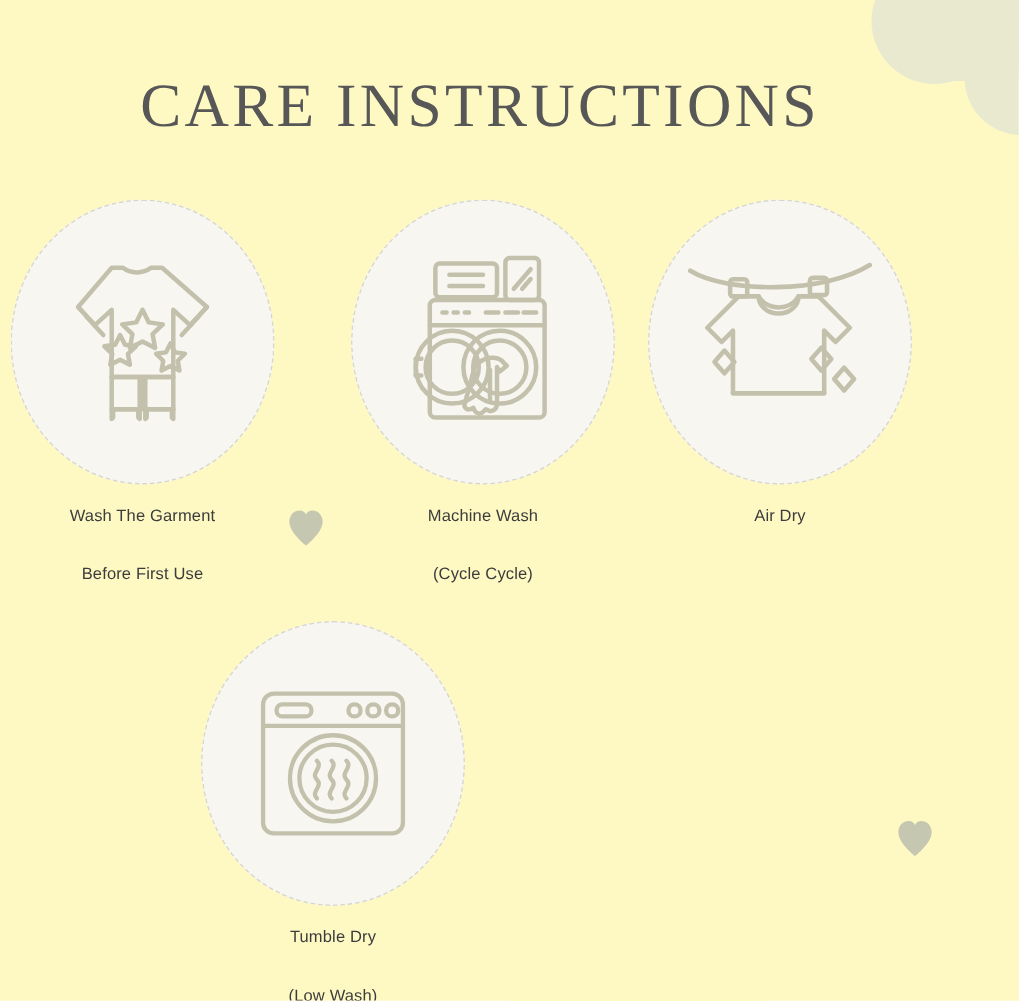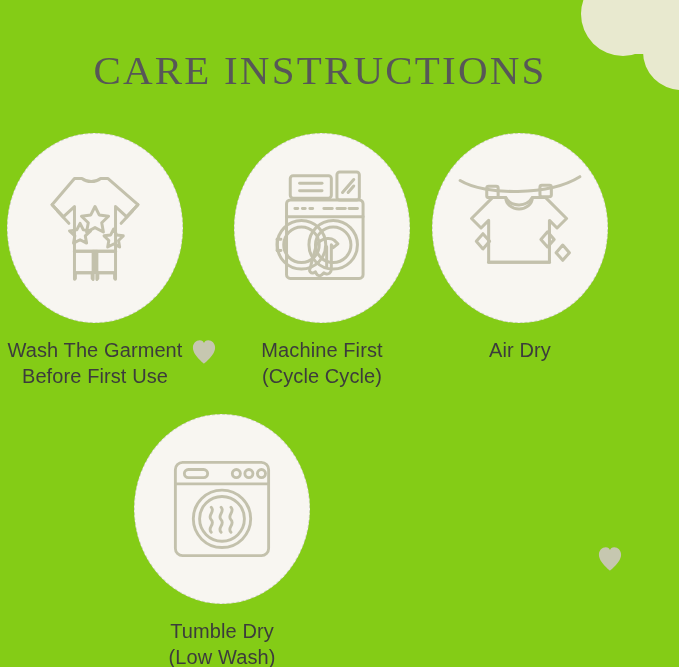--- a/index.html
+++ b/index.html
@@ -13,21 +13,21 @@
     background: #ffffff;
     font-family: "Liberation Sans", sans-serif;
     overflow: hidden;
     position: relative;
   }
 
   #page {
     position: relative;
     width: 679px;
     height: 667px;
-    background: #84cc16;
+    background: #fef9c3;
     overflow: hidden;
   }
 
   
   .corner-blob {
     position: absolute;
     top: -46px;
     right: -34px;
     width: 150px;
     height: 150px;
@@ -78,26 +78,26 @@
     align-items: center;
     justify-content: center;
   }
   .icon-circle svg {
     display: block;
   }
 
   .care-label {
     margin-top: 14px;
     font-family: "Liberation Sans", sans-serif;
-    font-size: 20px;
+    font-size: 11px;
     line-height: 1.32;
     color: #3c3c3c;
     letter-spacing: 0.1px;
   }
-  .care-label .l2 { display: block; }
+  .care-label .l2 { display: block; margin-top: 24px; }
 
   
   .heart {
     position: absolute;
     pointer-events: none;
   }
   .heart-1 { left: 190px; top: 338px; }
 </style>
 </head>
 <body>
@@ -180,21 +180,21 @@
             <path d="M12 76 v12"></path>
             <path d="M12 76 h4 M12 88 h4"></path>
 
             <path d="M58 78 c4 -3 11 -4 15 -1 l4 4 -5 4 -2 -3 v26 c0 4 -3 6 -6 5 l-2 -1 -2 2
                      c-2 2 -5 1 -6 -1 l-1 -2 -2 1 c-3 1 -5 -2 -4 -4 l7 -26 z"></path>
             <path d="M65 84 v22"></path>
           </svg>
         </span>
       </div>
       <div class="care-label">
-        <span class="l1">Machine First</span>
+        <span class="l1">Machine Wash</span>
         <span class="l2">(Cycle Cycle)</span>
       </div>
     </div>
 
     <div class="care-item" style="left:427px; top:0;">
       <div class="icon-circle">
         <span>
           <svg viewBox="0 0 130 120" width="124" height="114" fill="none" stroke="#c3c1ac" stroke-width="3.2" stroke-linecap="round" stroke-linejoin="round">
 
             <path d="M2 10 C28 26 96 26 128 6"></path>

